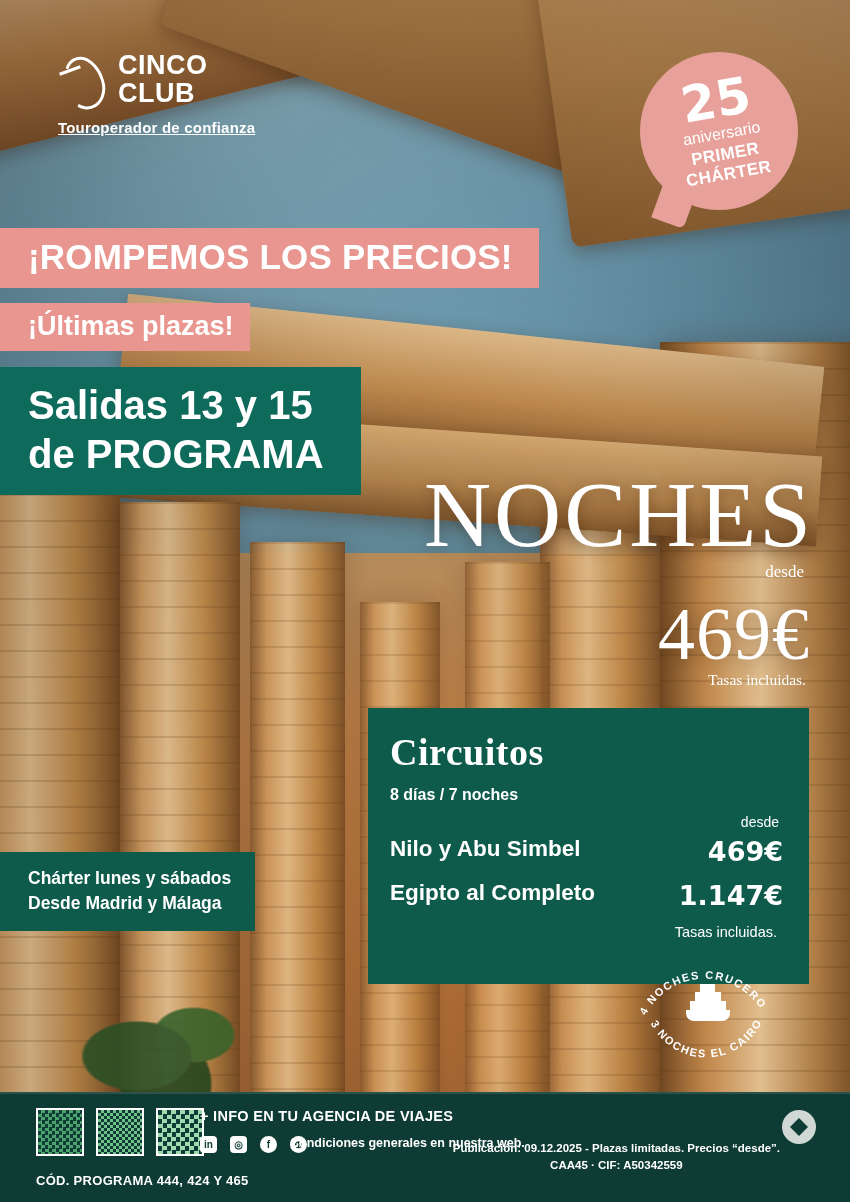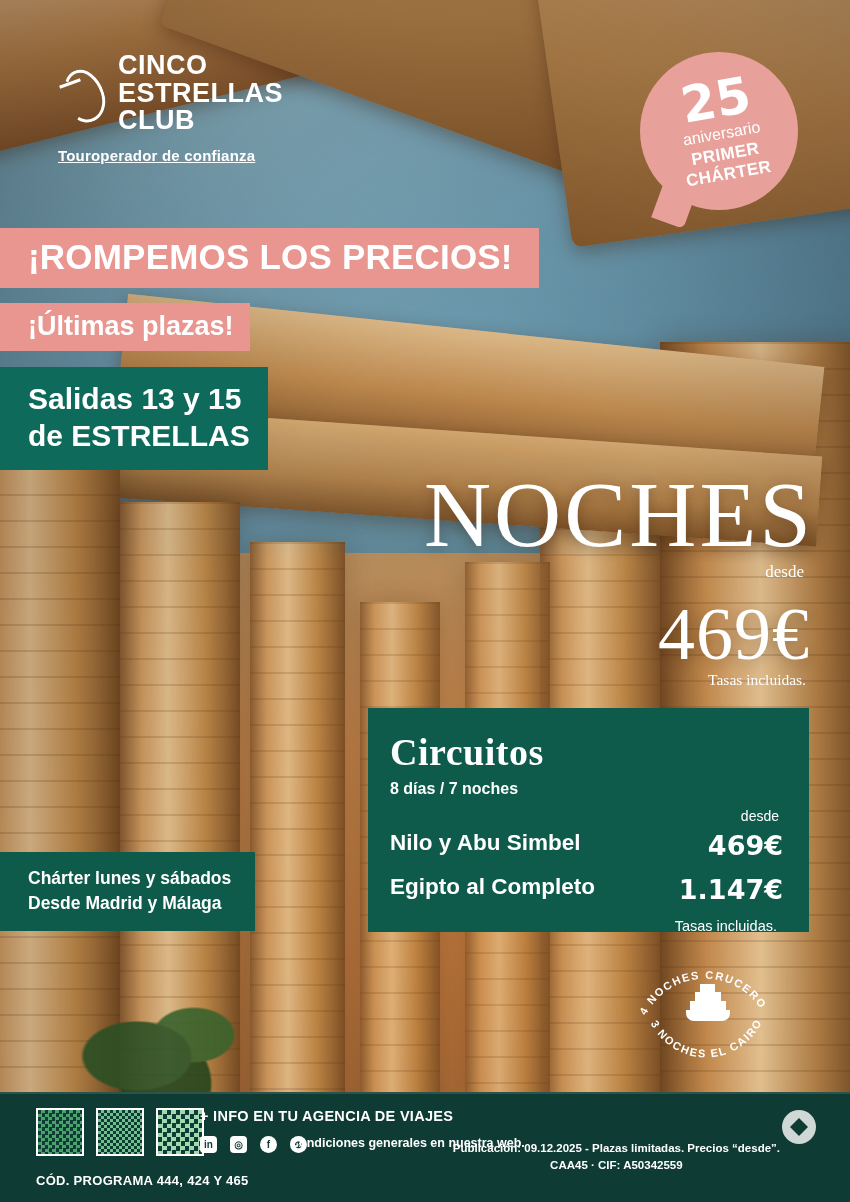--- a/index.html
+++ b/index.html
@@ -110,46 +110,46 @@
   
   .band-precios {
     position: absolute; left: 0; top: 228px; padding: 9px 26px 11px 28px;
     background: #e8968f; color: #fff; font-size: 35px; font-weight: 700; letter-spacing: .2px;
   }
   .band-ultimas {
     position: absolute; left: 0; top: 303px; padding: 8px 16px 9px 28px;
     background: #e8968f; color: #fff; font-size: 27px; font-weight: 700;
   }
   .band-salidas {
-    position: absolute; left: 0; top: 367px; padding: 14px 18px 16px 28px;
-    background: #0e6b5b; color: #fff; font-size: 30px; font-weight: 700; line-height: 1.22;
+    position: absolute; left: 0; top: 367px; padding: 14px 37px 16px 28px;
+    background: #0e6b5b; color: #fff; font-size: 40px; font-weight: 700; line-height: 1.22;
   }
   .band-salidas .l2 { display:block; text-align: center; }
 
   
   .egipto {
     position: absolute; right: 36px; top: 468px;
     font-family: "Liberation Serif", serif; font-size: 93px; color: #fff;
     letter-spacing: 3px; line-height: 1; text-shadow: 0 3px 14px rgba(40,20,5,.3);
   }
   .desde1 { position:absolute; right: 46px; top: 562px; color:#fff; font-size: 17px; font-family:"Liberation Serif", serif;}
   .price-big {
     position:absolute; right: 40px; top: 592px;
     font-family: "Liberation Serif", serif; font-size: 74px; color:#fff; letter-spacing: 1px;
     text-shadow: 0 3px 14px rgba(40,20,5,.3);
   }
   .tasas1 { position:absolute; right: 44px; top: 671px; color:#fff; font-size: 15.5px; font-family:"Liberation Serif", serif;}
 
   
   .panel {
-    position: absolute; left: 368px; top: 708px; width: 441px; height: 224px;
+    position: absolute; left: 368px; top: 708px; width: 441px; height: 276px;
     background: #0e5b4c; color: #fff; padding: 22px 26px 0 22px;
   }
   .panel h2 { font-family: "Liberation Serif", serif; font-size: 38px; font-weight: 700; letter-spacing: .5px; }
-  .panel .sub { font-size: 16px; font-weight: 700; margin-top: 6px; }
+  .panel .sub { font-size: 16px; font-weight: 700; margin-top: 12px; }
   .panel .desde2 { text-align: right; font-size: 14px; margin-top: 10px; padding-right: 4px;}
   .rows { margin-top: 6px; }
   .row { display: flex; align-items: flex-start; justify-content: space-between; margin-bottom: 13px; }
   .row .name { font-size: 22.5px; font-weight: 700; }
   .row .val { font-size: 27px; font-weight: 700; font-family: "DejaVu Sans", sans-serif; }
   .panel .tasas2 { text-align: right; font-size: 14.5px; margin-top: 2px; padding-right: 6px;}
 
   
   .charter {
     position: absolute; left: 0; top: 852px; padding: 14px 24px 16px 28px;
@@ -226,41 +226,40 @@
       </div>
     <div class="palms"></div>
     <div class="warm"></div>
   </div>
 
   <div class="logo">
     <div class="logo-row">
       <div class="logo-mark"></div>
       <div class="logo-text">
         <div>CINCO</div>
-        <div>ESTRELLAS</div>
         <div>CLUB</div>
       </div>
     </div>
     <div class="logo-sub">Touroperador de confianza</div>
   </div>
 
   <div class="badge">
     <div class="badge-inner">
       <div class="badge-num">25</div>
       <div class="badge-anv">aniversario</div>
       <div class="badge-l1">PRIMER</div>
       <div class="badge-l2">CHÁRTER</div>
     </div>
   </div>
 
   <div class="band-precios">¡ROMPEMOS LOS PRECIOS!</div>
   <div class="band-ultimas">¡Últimas plazas!</div>
   <div class="band-salidas">
     <span>Salidas 13 y 15</span>
-    <span class="l2">de ESTRELLAS</span>
+    <span class="l2">de PROGRAMA</span>
   </div>
 
   <div class="egipto">NOCHES</div>
   <div class="desde1">desde</div>
   <div class="price-big">469€</div>
   <div class="tasas1">Tasas incluidas.</div>
 
   <div class="panel">
     <h2>Circuitos</h2>
     <div class="sub">8 días / 7 noches</div>

